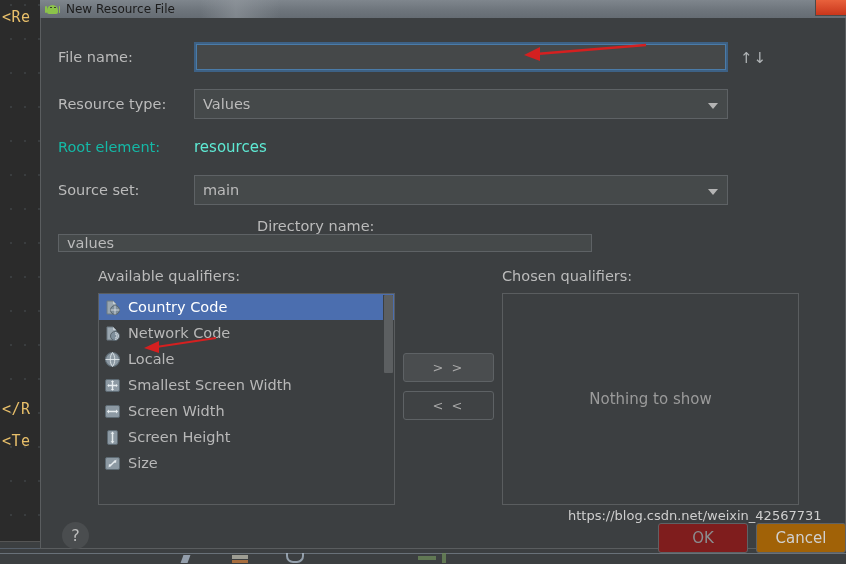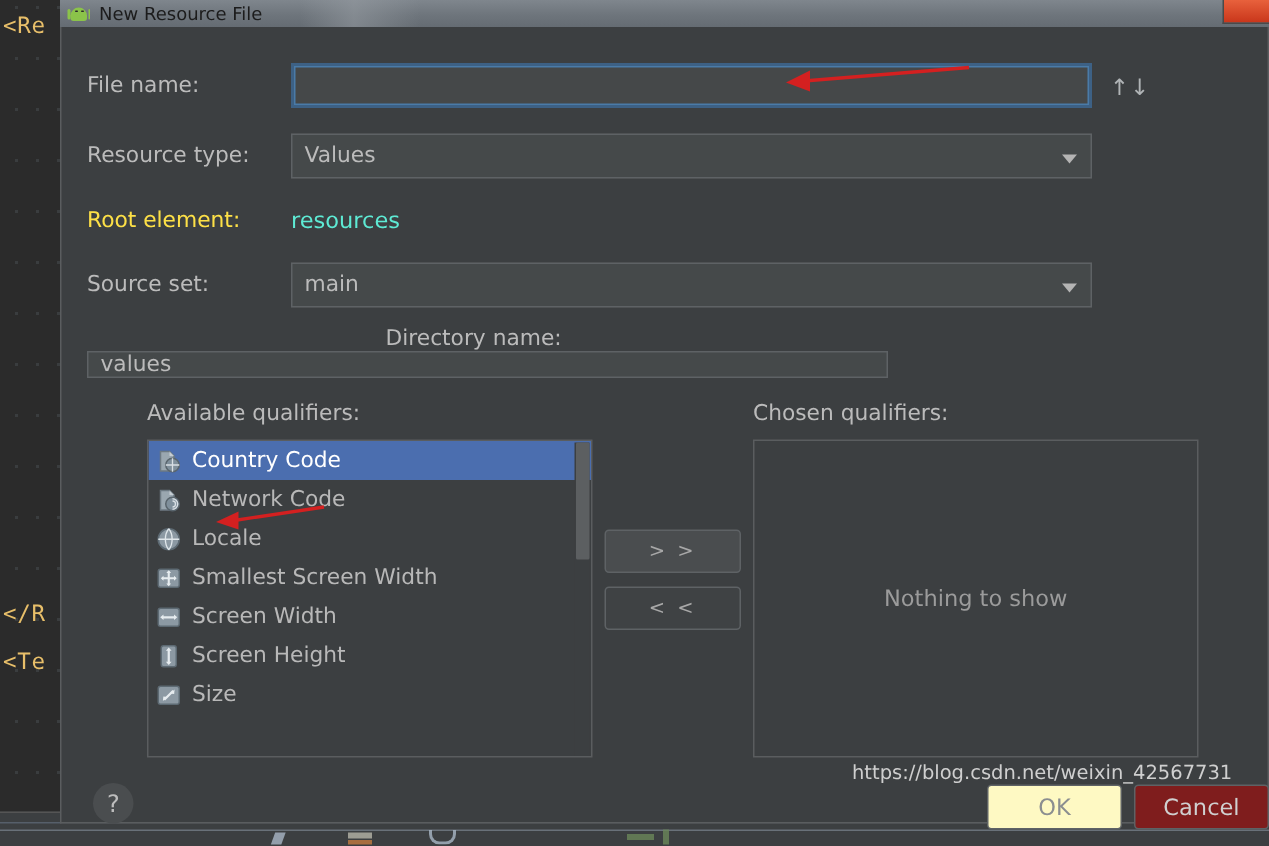--- a/index.html
+++ b/index.html
@@ -172,21 +172,21 @@
     height: 30px;
     display: flex;
     align-items: center;
   }
   .field-label {
     font-size: 14.5px;
     color: #bbbbbb;
     width: 136px;
     flex: none;
   }
-  .field-label.dim { color: #fde047; }
+  .field-label.dim { color: #14b8a6; }
 
   .text-input {
     box-sizing: border-box;
     height: 30px;
     background: #45494a;
     border: 1px solid #5e6265;
     color: #bbbbbb;
     font-size: 14.5px;
     padding: 0 8px;
     line-height: 28px;
@@ -353,33 +353,33 @@
     align-items: center;
     justify-content: center;
     box-sizing: border-box;
   }
   .dialog-button {
     position: absolute;
     top: 505px;
     height: 30px;
     border: 1px solid #5e6265;
     border-radius: 3px;
-    background: #7f1d1d;
+    background: #a16207;
     font-size: 15px;
     display: flex;
     align-items: center;
     justify-content: center;
     box-sizing: border-box;
     font-family: "DejaVu Sans", "Liberation Sans", sans-serif;
   }
   #btn-ok {
     left: 617px;
     width: 90px;
     color: #8b8e90;
-    background: #fef9c3;
+    background: #7f1d1d;
   }
   #btn-cancel {
     left: 715px;
     width: 90px;
     color: #d0d0d0;
   }
 
   
   .annotation-arrow { position: absolute; pointer-events: none; }
   #arrow-file-name { left: 520px; top: 38px; }

